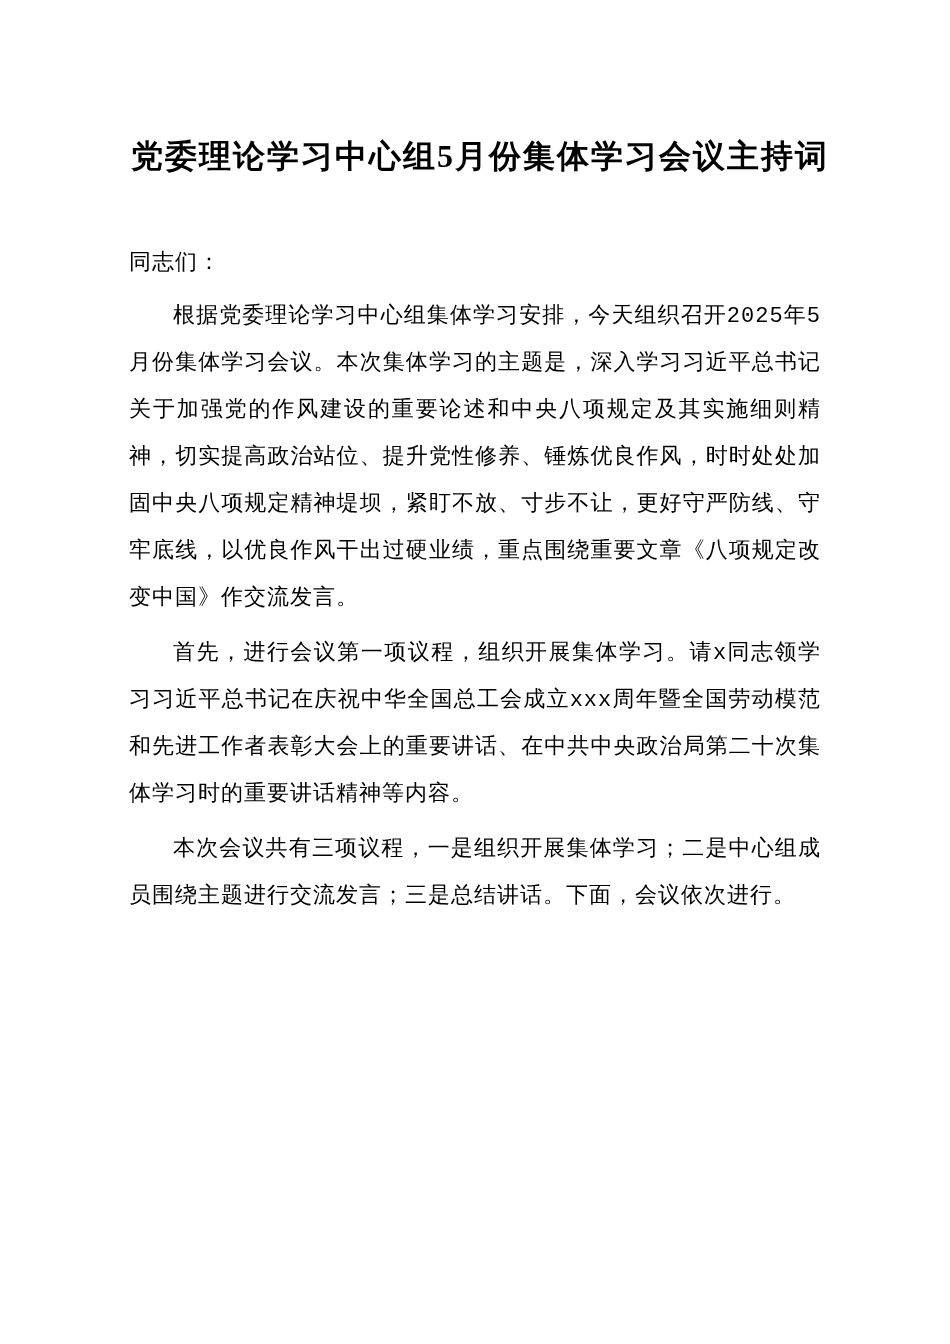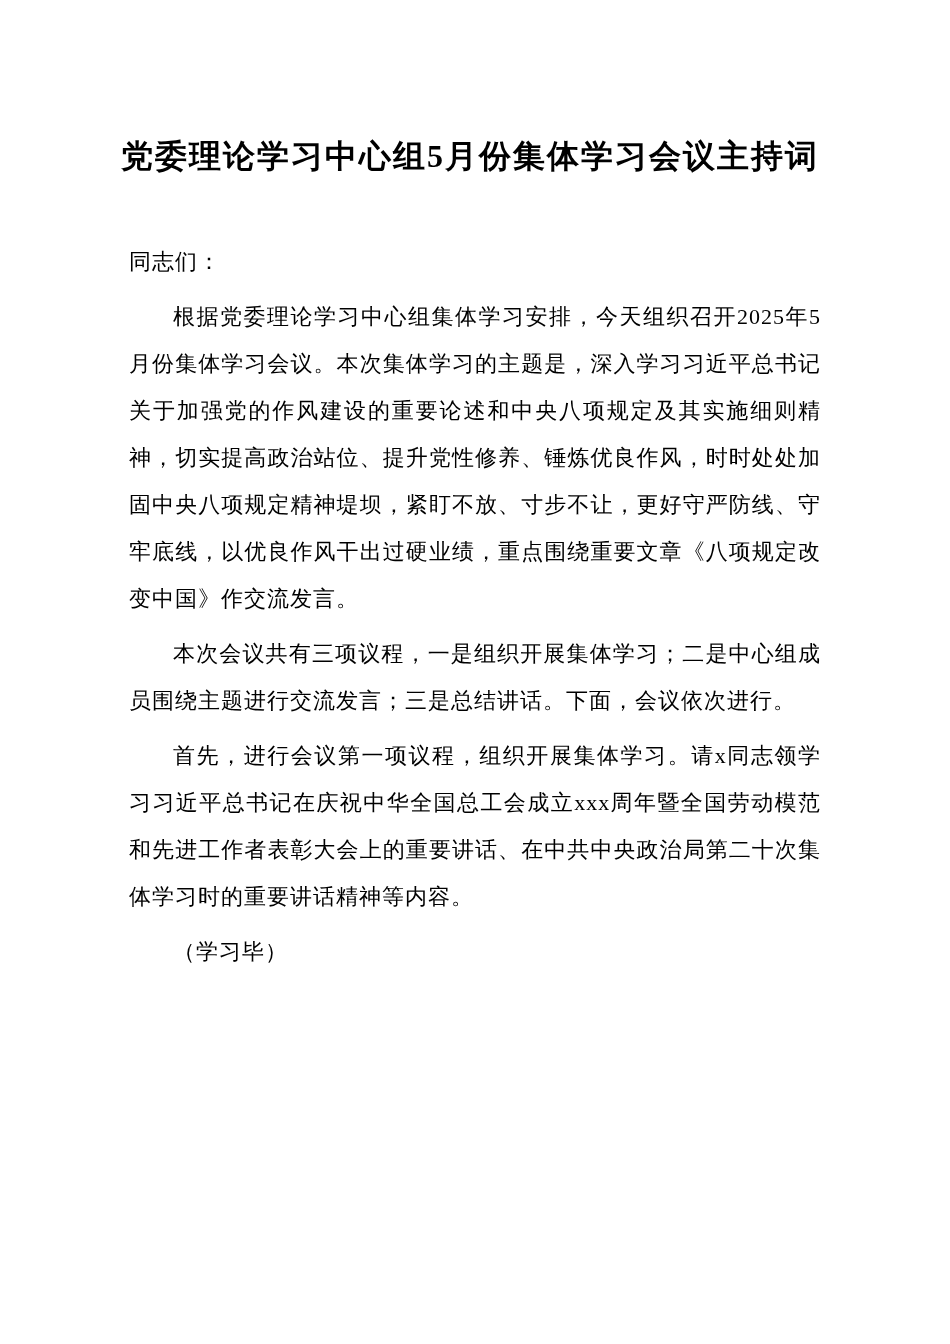--- a/index.html
+++ b/index.html
@@ -19,50 +19,50 @@
     background: #ffffff;
     box-sizing: border-box;
     padding: 130px 121px 30px 121px;
     overflow: hidden;
   }
   .doc-title {
     margin: 0 0 56px 0;
     font-size: 32px;
     font-weight: 700;
     line-height: 52px;
-    text-align: left;
+    text-align: right;
     letter-spacing: 2px;
     font-family: "Liberation Serif", "DejaVu Serif", serif;
   }
   .body-text {
     font-size: 22px;
     line-height: 47px;
   }
   .para {
     margin: 8px;
     text-align: justify;
     text-justify: inter-ideograph;
     letter-spacing: 1px;
     word-break: break-all;
   }
   .para.indent {
     text-indent: 2em;
+    font-family: Liberation Mono, monospace;
   }
 </style>
 </head>
 <body>
 
 <div class="page">
   <h1 class="doc-title">党委理论学习中心组5月份集体学习会议主持词</h1>
 
   <div class="body-text">
     <p class="para">同志们：</p>
 
     <p class="para indent">根据党委理论学习中心组集体学习安排，今天组织召开2025年5月份集体学习会议。本次集体学习的主题是，深入学习习近平总书记关于加强党的作风建设的重要论述和中央八项规定及其实施细则精神，切实提高政治站位、提升党性修养、锤炼优良作风，时时处处加固中央八项规定精神堤坝，紧盯不放、寸步不让，更好守严防线、守牢底线，以优良作风干出过硬业绩，重点围绕重要文章《八项规定改变中国》作交流发言。</p>
 
+    <p class="para indent">首先，进行会议第一项议程，组织开展集体学习。请x同志领学习习近平总书记在庆祝中华全国总工会成立xxx周年暨全国劳动模范和先进工作者表彰大会上的重要讲话、在中共中央政治局第二十次集体学习时的重要讲话精神等内容。</p>
+
     <p class="para indent">本次会议共有三项议程，一是组织开展集体学习；二是中心组成员围绕主题进行交流发言；三是总结讲话。下面，会议依次进行。</p>
 
-    <p class="para indent">首先，进行会议第一项议程，组织开展集体学习。请x同志领学习习近平总书记在庆祝中华全国总工会成立xxx周年暨全国劳动模范和先进工作者表彰大会上的重要讲话、在中共中央政治局第二十次集体学习时的重要讲话精神等内容。</p>
-
-    <p class="para indent">（学习毕）</p>
 
   </div>
 </div>
 
 </body></html>

